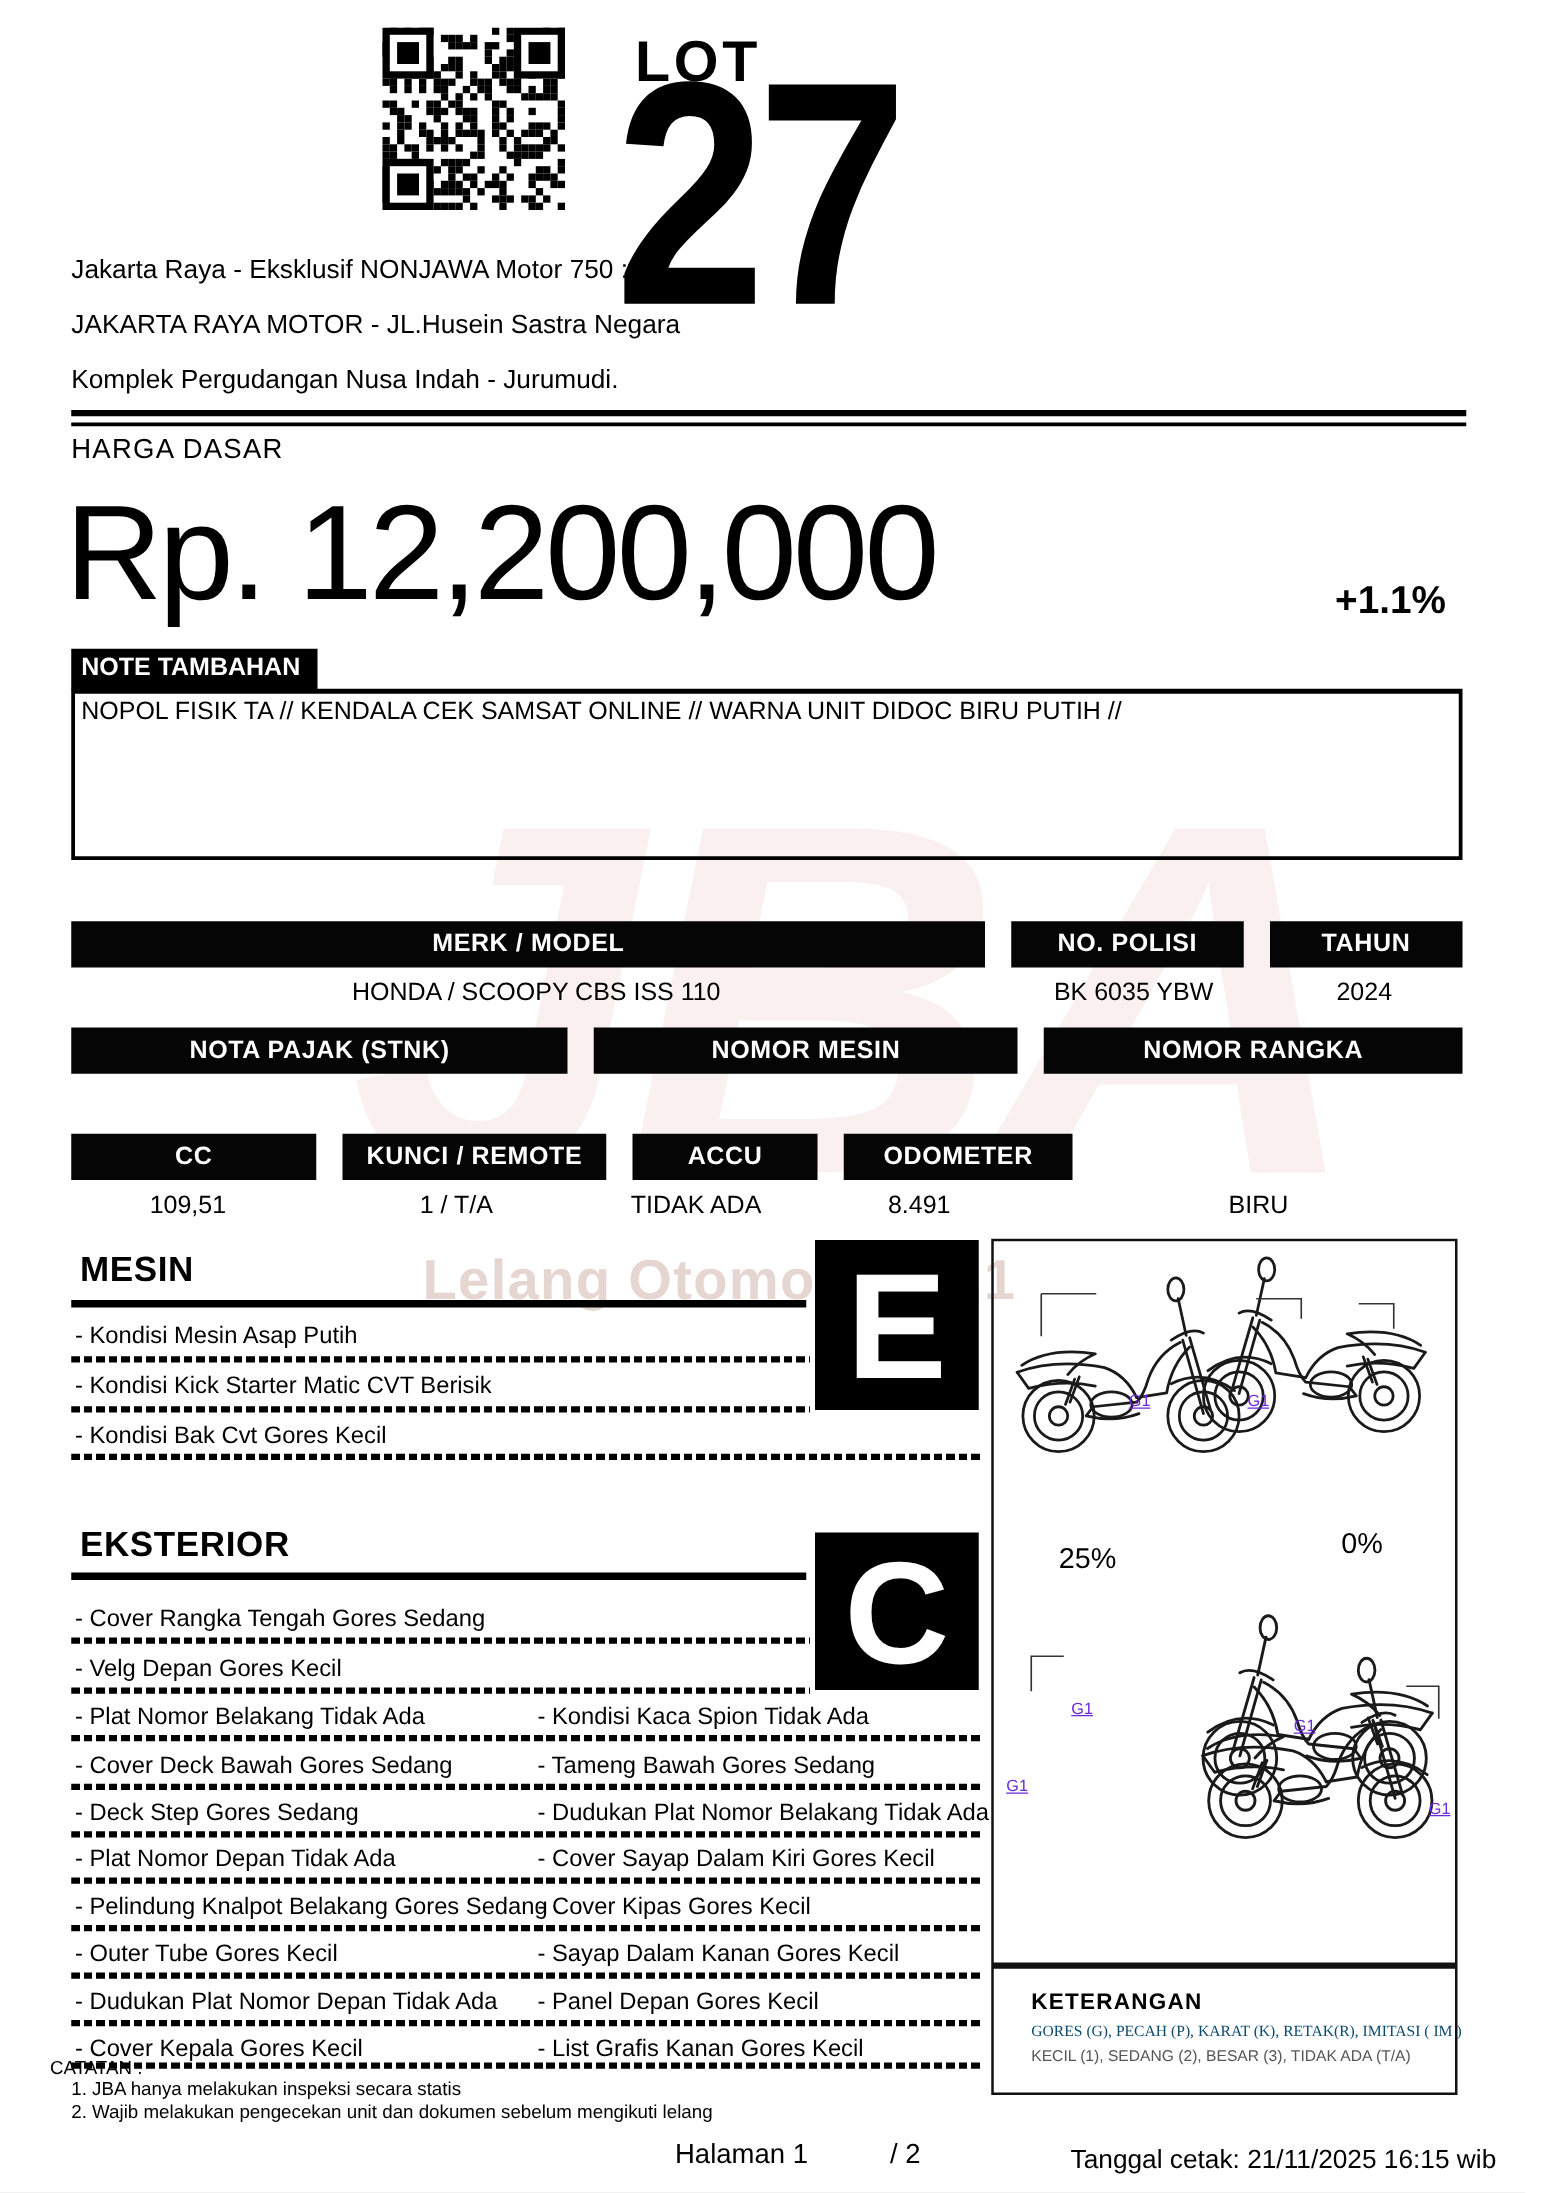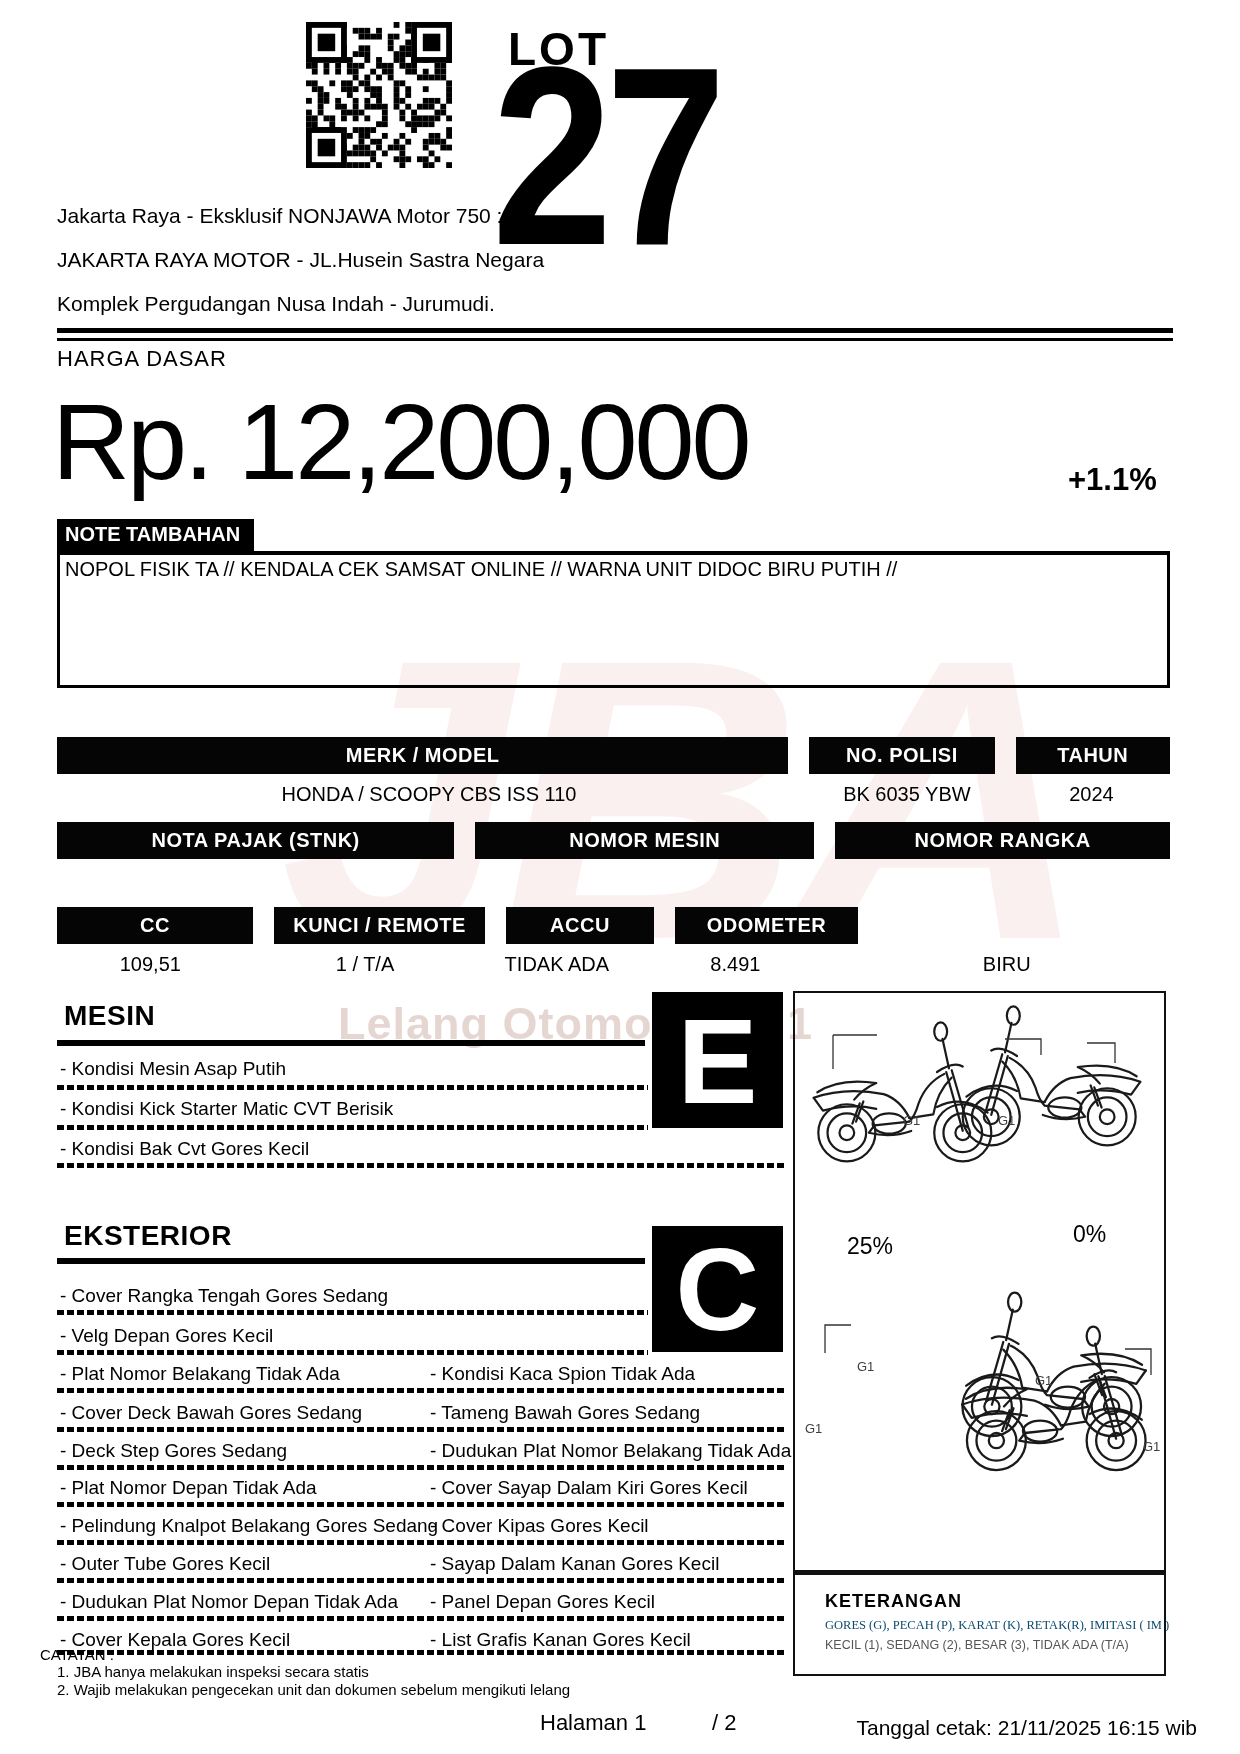--- a/index.html
+++ b/index.html
@@ -39,21 +39,21 @@
   .sec-title{font-size:28px;font-weight:bold;letter-spacing:0.5px;}
   .sec-rule{height:6px;background:#000;}
   .item{font-size:19px;white-space:nowrap;}
   .dotline{height:5px;background-image:repeating-linear-gradient(90deg,#000 0 7px,transparent 7px 10px);}
   .grade-badge{background:#000;color:#fff;text-align:center;font-weight:bold;}
 
   
   .diagram-box{left:793px;top:991px;width:373px;height:581px;border:2px solid #111;box-sizing:border-box;}
   .ket-box{left:793px;top:1572px;width:373px;height:104px;border:2px solid #111;border-top-width:3px;box-sizing:border-box;}
   .fuel-label{font-size:23px;}
-  .g1{position:absolute;font-size:13px;color:#404040;}
+  .g1{position:absolute;font-size:13px;color:#6d28d9;text-decoration:underline;}
   .ket-title{position:absolute;left:30px;top:16px;font-size:18px;font-weight:bold;letter-spacing:1px;}
   .ket-l1{position:absolute;left:30px;top:43px;font-size:12.5px;color:#0c4a6e;white-space:nowrap;font-family:Liberation Serif, serif;}
   .ket-l2{position:absolute;left:30px;top:63px;font-size:12.5px;color:#555;white-space:nowrap;}
 
   .catatan-label{left:40px;top:1646px;font-size:15px;}
   .catatan-item{left:57px;font-size:15px;}
   .footer-page{left:540px;top:1710px;font-size:22px;}
   .footer-of{left:712px;top:1710px;font-size:22px;}
   .footer-printed{right:43px;top:1716px;font-size:21px;}
 </style>

